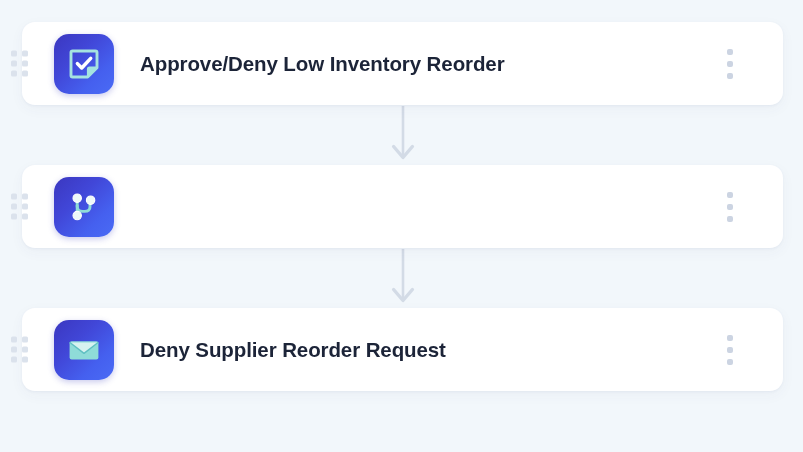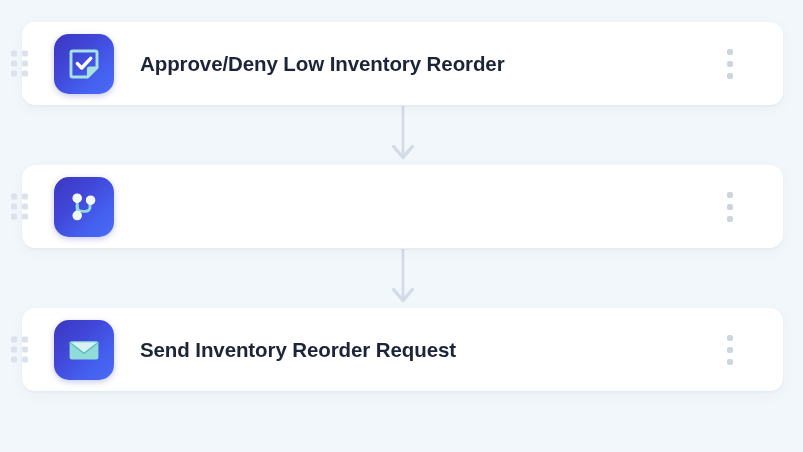--- a/index.html
+++ b/index.html
@@ -223,21 +223,21 @@
       <div class="icon-tile">
         <span>
           <svg width="34" height="34" viewBox="0 0 34 34" fill="none">
             <rect x="2.6" y="8.2" width="28.8" height="18.2" rx="2" fill="#8fdcd8"></rect>
             <path d="M2.6 9.4 17 20.2 31.4 9.4" fill="#d7f2f0"></path>
             <path d="M2.6 9.2 17 20.4 31.4 9.2" stroke="#5fbfc2" stroke-width="1.4" stroke-linejoin="round"></path>
           </svg>
         </span>
       </div>
 
-      <div class="step-label">Send Inventory Reorder Request</div>
+      <div class="step-label">Deny Supplier Reorder Request</div>
 
       <div class="kebab-menu">
         <i></i>
         <i></i>
         <i></i>
       </div>
     </div>
 
   </div>
 </div>

